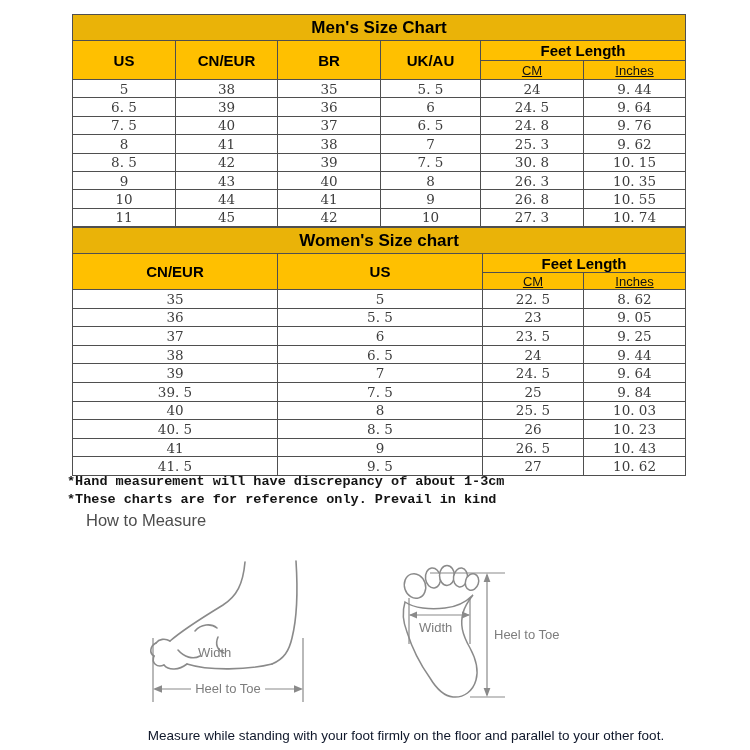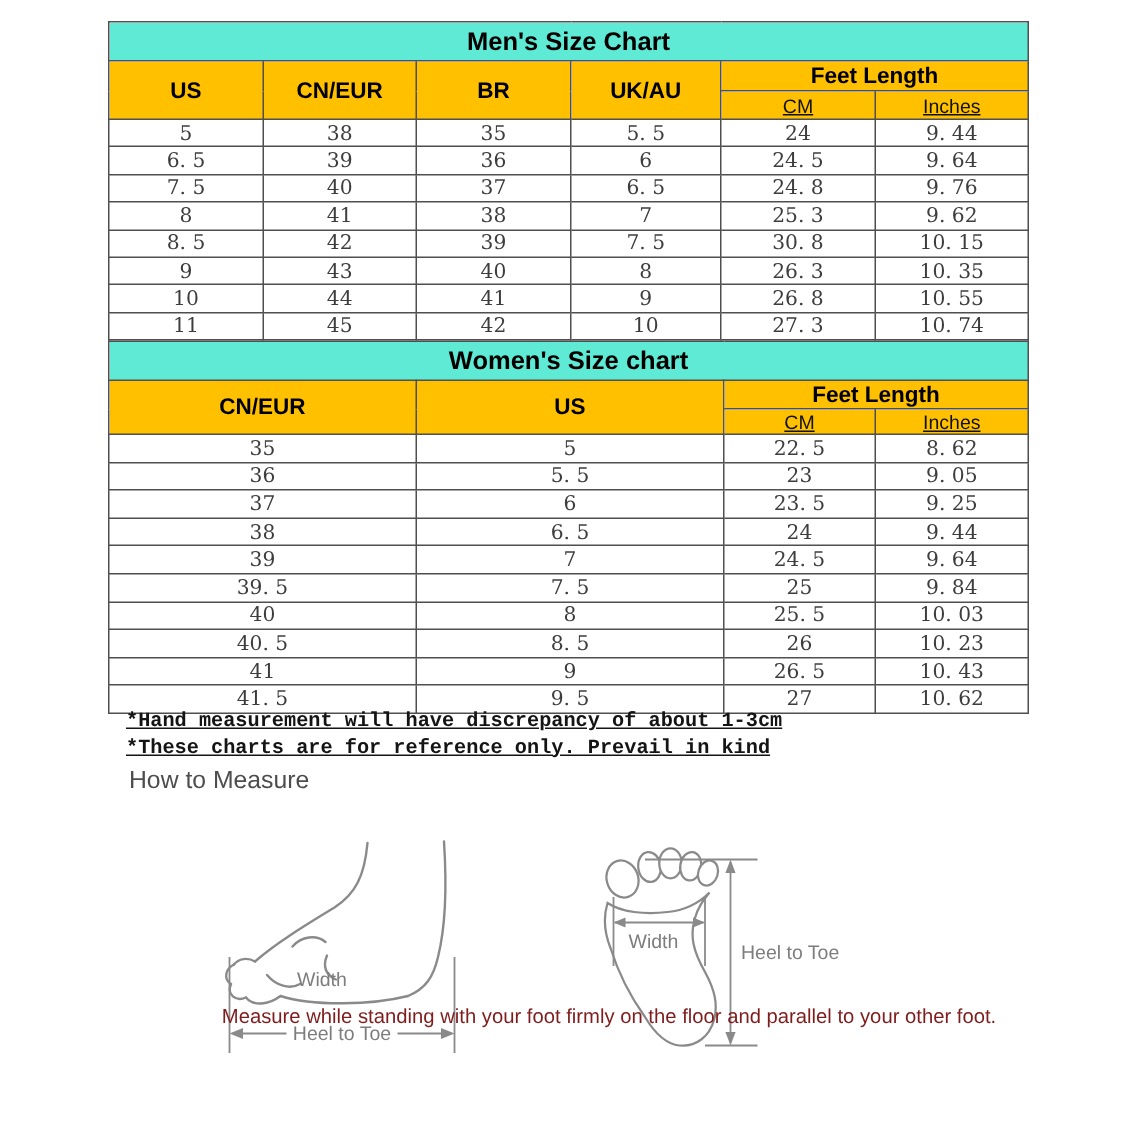--- a/index.html
+++ b/index.html
@@ -12,48 +12,48 @@
     --body-text:#333333;
     --diagram-stroke:#8a8a8a;
     --diagram-label:#7d7d7d;
   }
   html,body{margin:0;padding:0;background:#ffffff;}
   #page{position:relative;width:750px;height:750px;background:#ffffff;overflow:hidden;
         font-family:"Liberation Sans",sans-serif;}
 
   table.size-table{position:absolute;left:72px;width:613px;border-collapse:collapse;table-layout:fixed;}
   .size-table th,.size-table td{border:1px solid var(--border);padding:0;text-align:center;vertical-align:middle;overflow:hidden;}
-  .title-row th{height:25px;background:#5eead4;font:bold 17px "Liberation Sans",sans-serif;color:var(--title-text);}
+  .title-row th{height:25px;background:#eab308;font:bold 17px "Liberation Sans",sans-serif;color:var(--title-text);}
   .head-row th{background:var(--header-bg);font:bold 15px "Liberation Sans",sans-serif;color:#000;}
   .mens .head-row th{height:19px;}
   .womens .head-row th{height:18px;}
   .sub-head-row th{background:var(--header-bg);font:normal 13px "Liberation Sans",sans-serif;color:#111;text-decoration:underline;}
   .mens .sub-head-row th{height:18px;}
   .womens .sub-head-row th{height:16px;}
   .size-table tbody td{font:13.5px "DejaVu Serif",serif;color:var(--cell-text);}
   .mens tbody td{height:17.4px;}
   .womens tbody td{height:17.6px;}
 
-  .notes{position:absolute;left:84px;top:473px;font:bold 13.5px "Liberation Mono",monospace;
-         color:var(--note-text);line-height:17.5px;white-space:nowrap;text-decoration:underline;}
+  .notes{position:absolute;left:67px;top:473px;font:bold 13.5px "Liberation Mono",monospace;
+         color:var(--note-text);line-height:17.5px;white-space:nowrap;}
 
   .howto-heading{position:absolute;left:86px;top:511px;font:16.5px "Liberation Sans",sans-serif;color:var(--heading-text);}
   .howto-subtitle{position:absolute;left:86px;top:539px;font:13.5px "Liberation Sans",sans-serif;color:var(--body-text);}
 
   .diagram{position:absolute;top:558px;}
   #foot-side{left:145px;}
   #foot-top{left:388px;}
   .sketch{fill:none;stroke:var(--diagram-stroke);stroke-width:1.6;stroke-linecap:round;stroke-linejoin:round;}
   .toe{fill:#ffffff;stroke:var(--diagram-stroke);stroke-width:1.5;}
   .measure{fill:none;stroke:var(--diagram-stroke);stroke-width:1.2;}
   .arrowhead{fill:var(--diagram-stroke);stroke:none;}
   .diagram-label{fill:var(--diagram-label);font-family:"Liberation Sans",sans-serif;font-size:13px;}
 
-  .caption{position:absolute;left:0;top:670px;width:750px;box-sizing:border-box;padding-left:62px;
-           text-align:center;font:13.5px "Liberation Sans",sans-serif;color:#7f1d1d;}
+  .caption{position:absolute;left:0;top:728px;width:750px;box-sizing:border-box;padding-left:62px;
+           text-align:center;font:13.5px "Liberation Sans",sans-serif;color:#0f172a;}
 </style>
 </head>
 <body>
 
 <div id="page">
 
   <table class="size-table mens" style="top:14px;">
     <colgroup>
       <col style="width:103px">
         <col style="width:102px">

